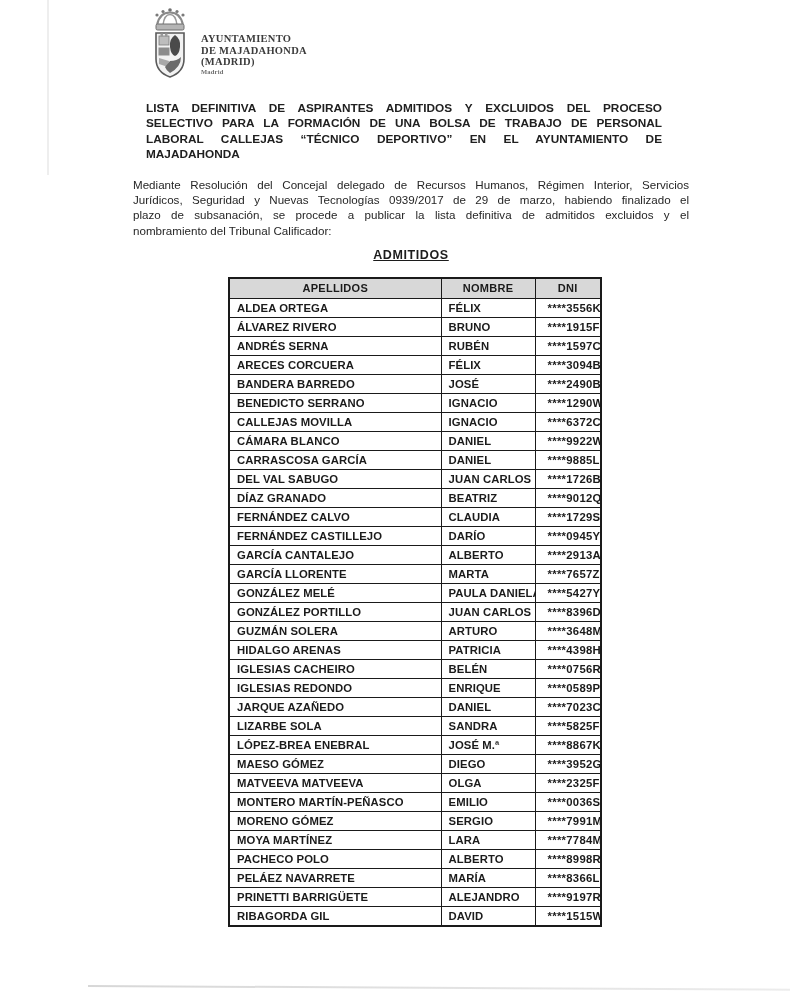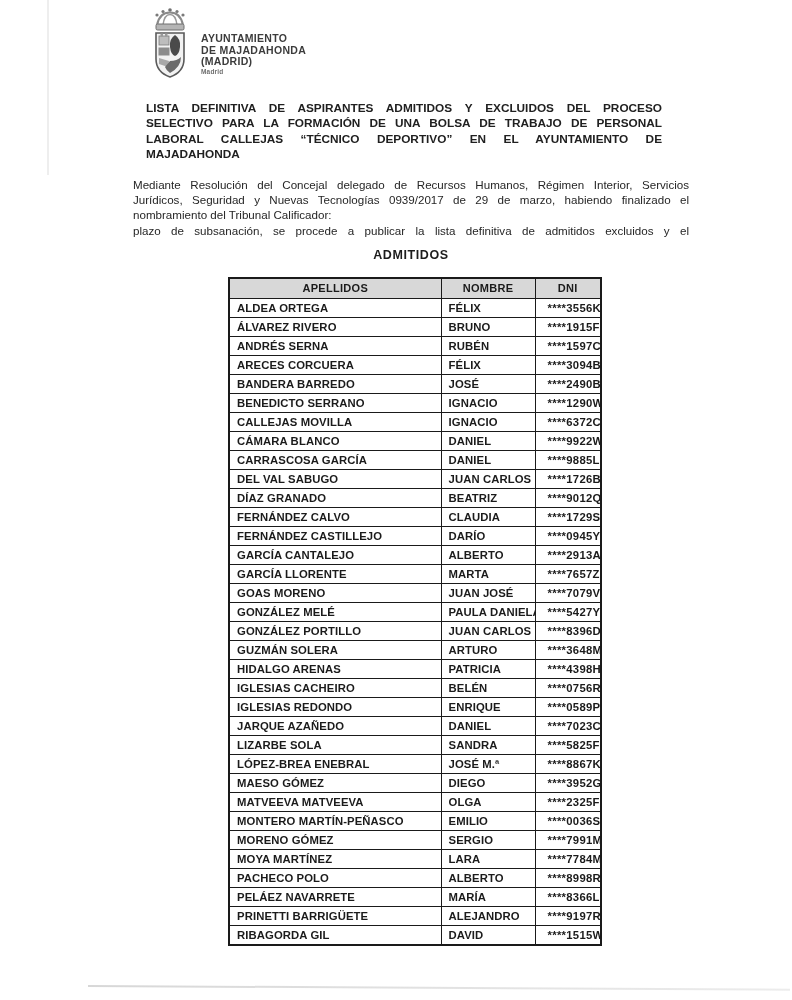--- a/index.html
+++ b/index.html
@@ -15,40 +15,40 @@
   .scan-line-v { position:absolute; left:47px; top:0; width:2px; height:175px; background:#eeeeee; }
   .scan-line-b { position:absolute; left:88px; top:985px; width:702px; height:2px;
     background:linear-gradient(to right,#d7d7d7,#ececec); transform:rotate(0.3deg);
     transform-origin:left center; }
 
   
   .logo { position:absolute; left:147px; top:6px; display:flex; }
   .coat { width:46px; height:76px; }
   .logo-text {
     margin-left:8px; margin-top:27px;
-    font-family:Liberation Sans, sans-serif;
+    font-family:Liberation Serif, serif;
     font-size:10.5px; line-height:11.5px; font-weight:700;
     color:#3c3c3c; letter-spacing:0.3px;
   }
   .logo-sub { font-size:6.5px; line-height:8px; color:#6e6e6e; letter-spacing:0.2px; }
 
   
   .title { position:absolute; left:146px; top:101px; width:516px;
     font-size:11.8px; font-weight:700; line-height:15.4px; color:#202020; }
   .jline { text-align:justify; text-align-last:justify; white-space:normal; }
   .jline.last { text-align-last:left; }
 
   
   .intro { position:absolute; left:133px; top:177px; width:556px;
     font-size:11.6px; line-height:15.2px; color:#262626; }
 
   
   .heading { position:absolute; left:133px; top:248px; width:556px;
     text-align:center; font-size:12.5px; font-weight:700; color:#1c1c1c; }
-  .heading span { letter-spacing:0.6px; }
+  .heading span { text-decoration:underline; letter-spacing:0.6px; }
 
   
   .admitidos-table {
     position:absolute; left:228px; top:277px;
     border-collapse:collapse; table-layout:fixed; width:372px;
     border:2px solid var(--border, #1a1a1a);
   }
   .admitidos-table th {
     height:20px; background:var(--header-bg, #d8d8d8);
     border:1px solid var(--border, #1a1a1a);
@@ -102,22 +102,22 @@
   <div class="title">
     <div class="jline">LISTA DEFINITIVA DE ASPIRANTES ADMITIDOS Y EXCLUIDOS DEL PROCESO</div>
     <div class="jline">SELECTIVO PARA LA FORMACIÓN DE UNA BOLSA DE TRABAJO DE PERSONAL</div>
     <div class="jline">LABORAL CALLEJAS “TÉCNICO DEPORTIVO” EN EL AYUNTAMIENTO DE</div>
     <div class="jline last">MAJADAHONDA</div>
   </div>
 
   <div class="intro">
     <div class="jline">Mediante Resolución del Concejal delegado de Recursos Humanos, Régimen Interior, Servicios</div>
     <div class="jline">Jurídicos, Seguridad y Nuevas Tecnologías 0939/2017 de 29 de marzo, habiendo finalizado el</div>
+    <div class="jline">plazo de subsanación, se procede a publicar la lista definitiva de admitidos excluidos y el</div>
     <div class="jline last">nombramiento del Tribunal Calificador:</div>
-    <div class="jline">plazo de subsanación, se procede a publicar la lista definitiva de admitidos excluidos y el</div>
   </div>
 
   <div class="heading">
     <span>ADMITIDOS</span>
   </div>
 
   <table class="admitidos-table">
     <colgroup>
       <col style="width:212px">
         <col style="width:94px">
@@ -200,25 +200,20 @@
           <td class="c0">GARCÍA CANTALEJO</td>
           <td class="c1">ALBERTO</td>
           <td class="c2">****2913A</td>
         </tr>
         <tr>
           <td class="c0">GARCÍA LLORENTE</td>
           <td class="c1">MARTA</td>
           <td class="c2">****7657Z</td>
         </tr>
         <tr>
-          <td class="c0">GOAS MORENO</td>
-          <td class="c1">JUAN JOSÉ</td>
-          <td class="c2">****7079V</td>
-        </tr>
-        <tr>
           <td class="c0">GONZÁLEZ MELÉ</td>
           <td class="c1">PAULA DANIELA</td>
           <td class="c2">****5427Y</td>
         </tr>
         <tr>
           <td class="c0">GONZÁLEZ PORTILLO</td>
           <td class="c1">JUAN CARLOS</td>
           <td class="c2">****8396D</td>
         </tr>
         <tr>

